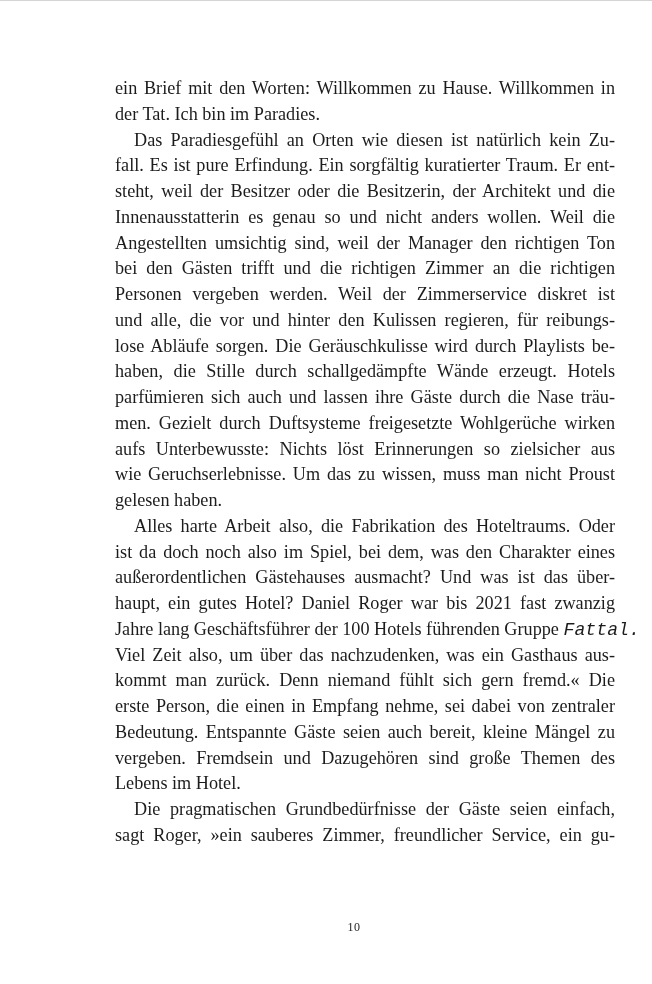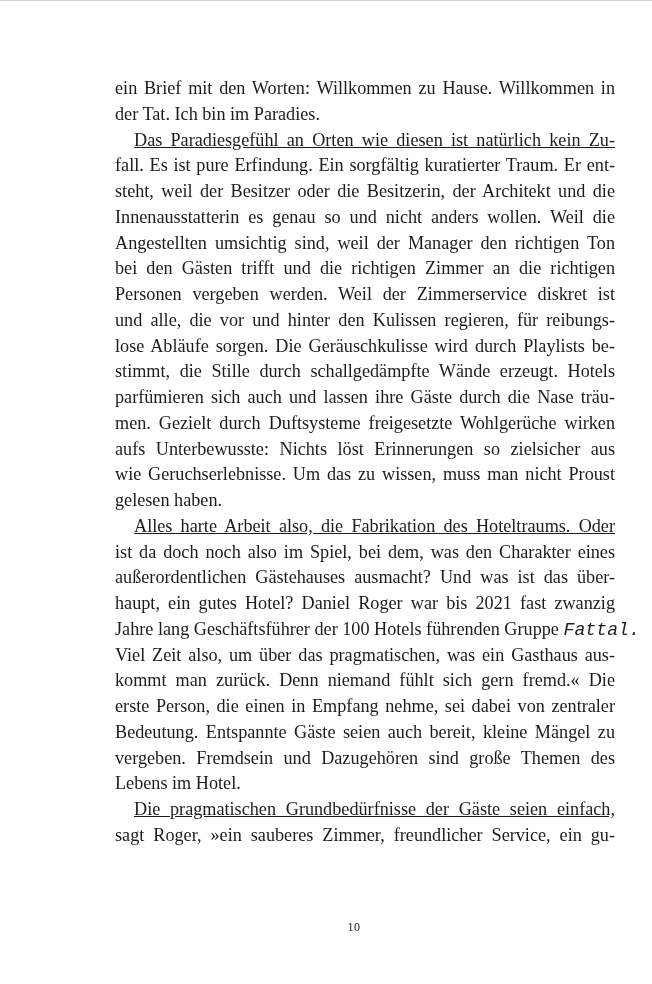--- a/index.html
+++ b/index.html
@@ -39,21 +39,20 @@
       text-align: justify;
       text-align-last: justify;
       height: 25.75px;
       overflow: visible;
     }
     .line.last {
       text-align-last: left;
     }
     .line.indent {
       padding-left: 19px;
-      text-decoration: underline;
     }
     .line em, .line .it {
       font-style: italic;
       font-family: Liberation Mono, monospace;
     }
     .page-number {
       position: absolute;
       left: 0;
       width: 652px;
       top: 919px;
@@ -75,33 +74,33 @@
 
     <span class="line indent">Das Paradiesgefühl an Orten wie diesen ist natürlich kein Zu-</span>
     <span class="line">fall. Es ist pure Erfindung. Ein sorgfältig kuratierter Traum. Er ent-</span>
     <span class="line">steht, weil der Besitzer oder die Besitzerin, der Architekt und die</span>
     <span class="line">Innenausstatterin es genau so und nicht anders wollen. Weil die</span>
     <span class="line">Angestellten umsichtig sind, weil der Manager den richtigen Ton</span>
     <span class="line">bei den Gästen trifft und die richtigen Zimmer an die richtigen</span>
     <span class="line">Personen vergeben werden. Weil der Zimmerservice diskret ist</span>
     <span class="line">und alle, die vor und hinter den Kulissen regieren, für reibungs-</span>
     <span class="line">lose Abläufe sorgen. Die Geräuschkulisse wird durch Playlists be-</span>
-    <span class="line">stimmt, die Stille durch schallgedämpfte Wände erzeugt. Hotels</span>
+    <span class="line">haben, die Stille durch schallgedämpfte Wände erzeugt. Hotels</span>
     <span class="line">parfümieren sich auch und lassen ihre Gäste durch die Nase träu-</span>
     <span class="line">men. Gezielt durch Duftsysteme freigesetzte Wohlgerüche wirken</span>
     <span class="line">aufs Unterbewusste: Nichts löst Erinnerungen so zielsicher aus</span>
     <span class="line">wie Geruchserlebnisse. Um das zu wissen, muss man nicht Proust</span>
     <span class="line last">gelesen haben.</span>
 
     <span class="line indent">Alles harte Arbeit also, die Fabrikation des Hoteltraums. Oder</span>
     <span class="line">ist da doch noch also im Spiel, bei dem, was den Charakter eines</span>
     <span class="line">außerordentlichen Gästehauses ausmacht? Und was ist das über-</span>
     <span class="line">haupt, ein gutes Hotel? Daniel Roger war bis 2021 fast zwanzig</span>
     <span class="line"><span>Jahre lang Geschäftsführer der 100 Hotels führenden Gruppe </span><em>Fattal.</em></span>
-    <span class="line">Viel Zeit also, um über das pragmatischen, was ein Gasthaus aus-</span>
+    <span class="line">Viel Zeit also, um über das nachzudenken, was ein Gasthaus aus-</span>
     <span class="line">kommt man zurück. Denn niemand fühlt sich gern fremd.« Die</span>
     <span class="line">erste Person, die einen in Empfang nehme, sei dabei von zentraler</span>
     <span class="line">Bedeutung. Entspannte Gäste seien auch bereit, kleine Mängel zu</span>
     <span class="line">vergeben. Fremdsein und Dazugehören sind große Themen des</span>
     <span class="line last">Lebens im Hotel.</span>
 
     <span class="line indent">Die pragmatischen Grundbedürfnisse der Gäste seien einfach,</span>
     <span class="line">sagt Roger, »ein sauberes Zimmer, freundlicher Service, ein gu-</span>
 
   </div>

